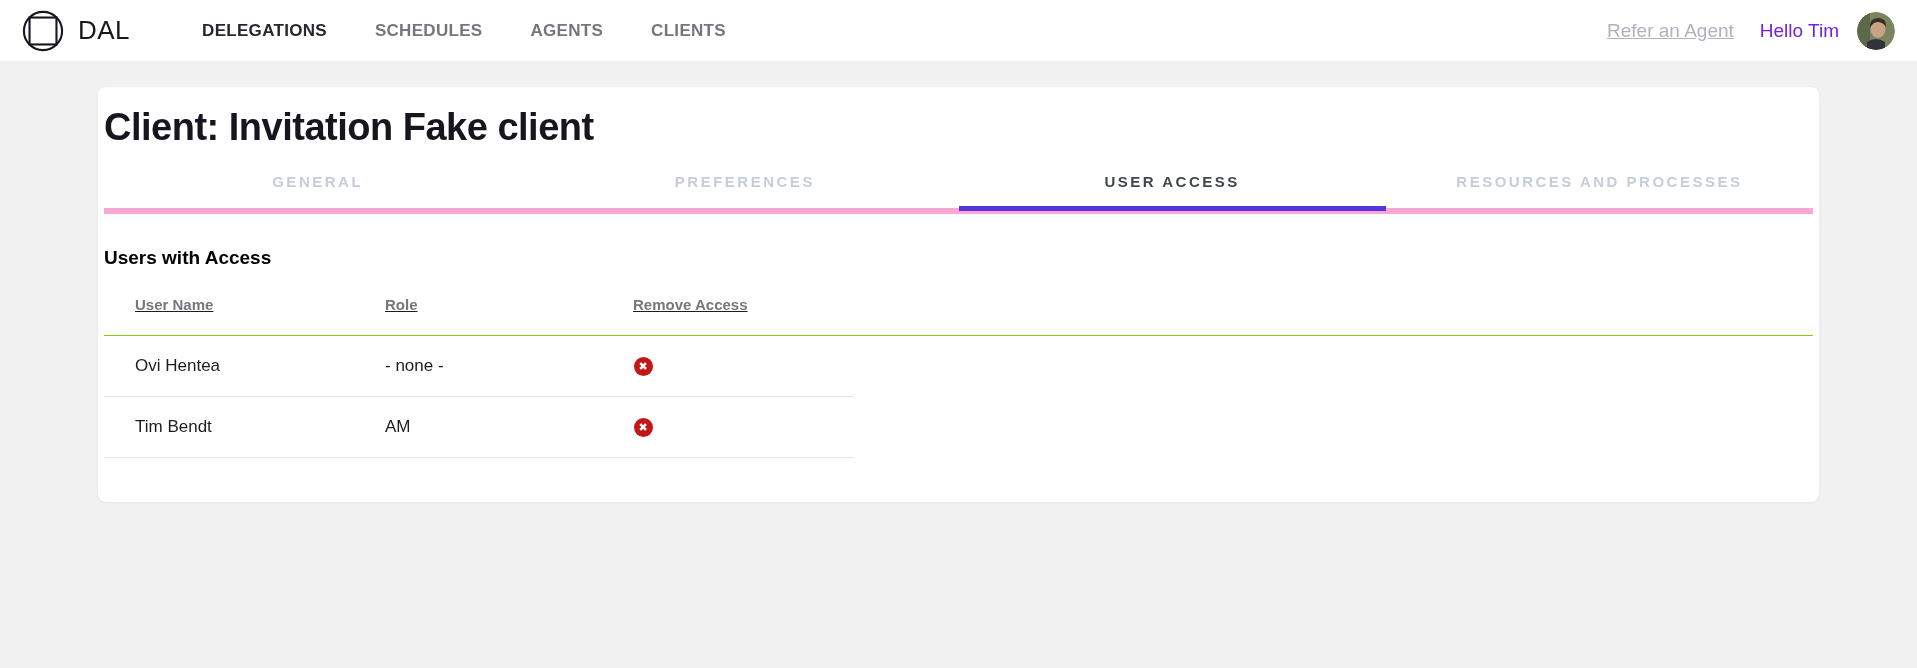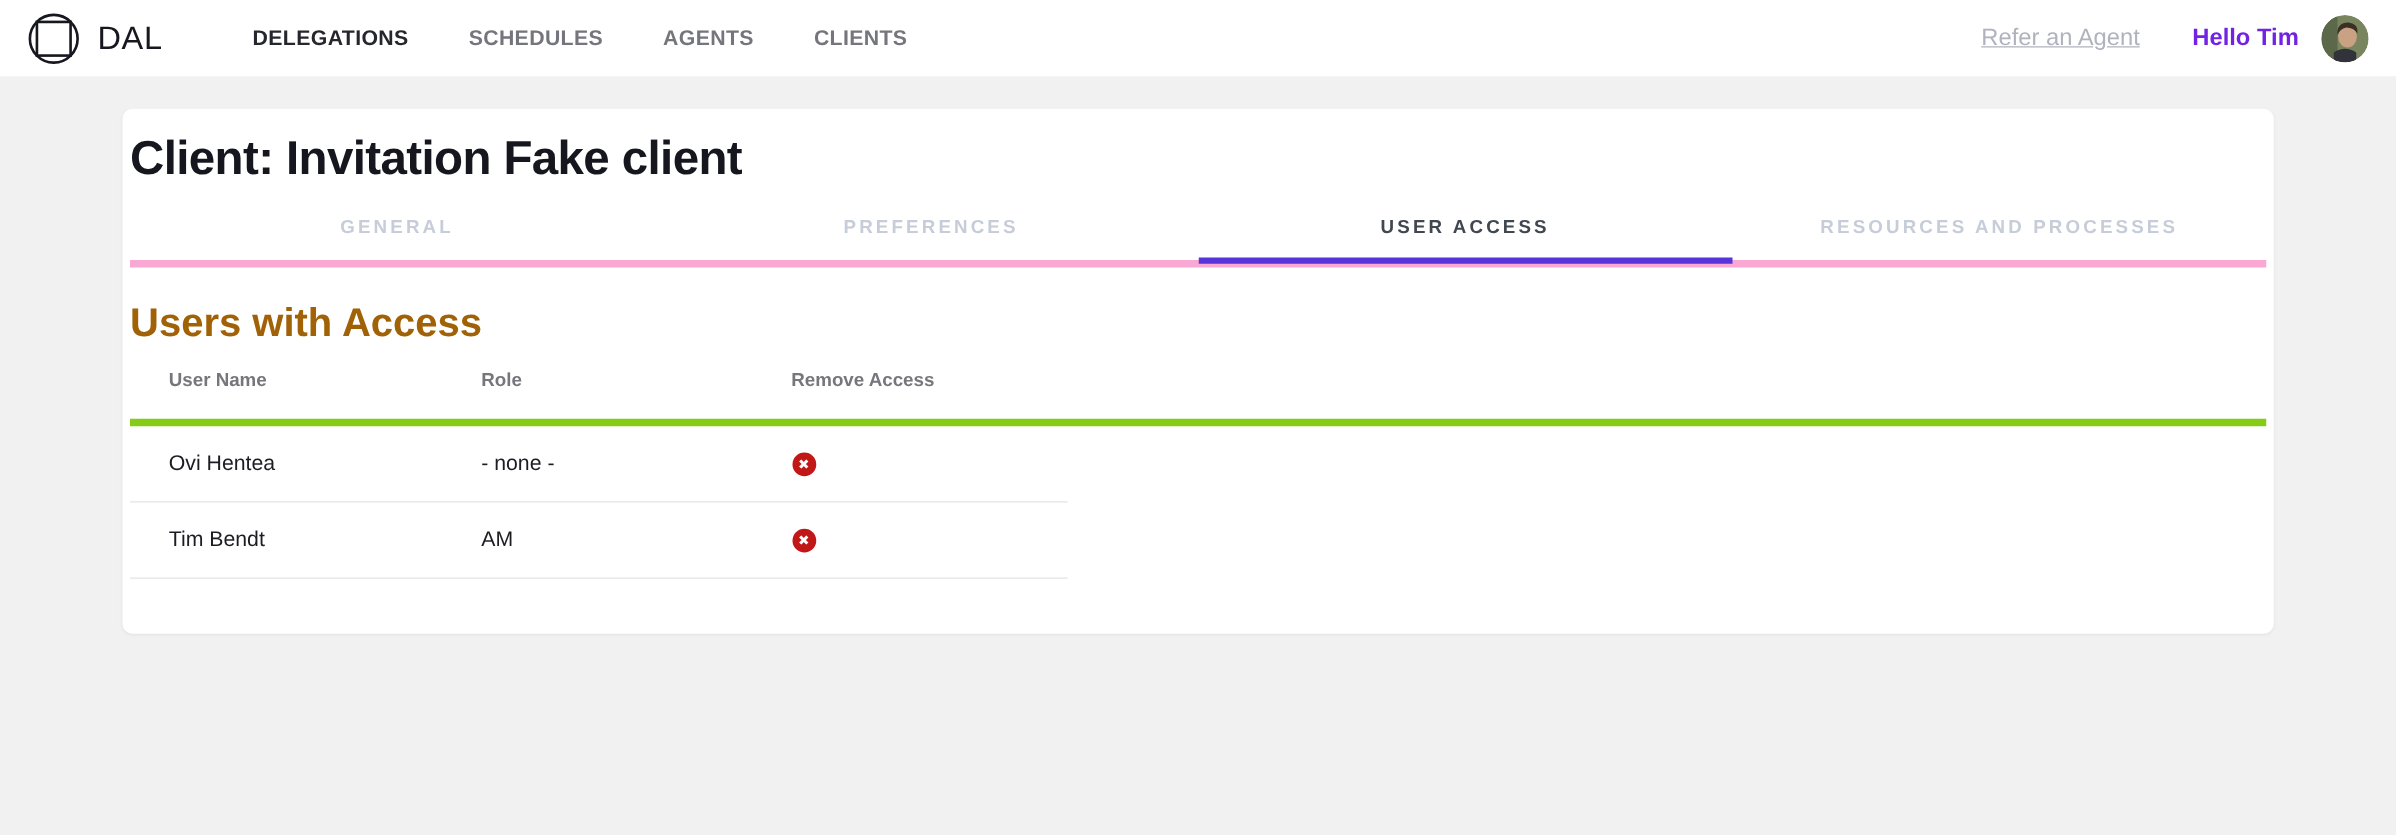--- a/index.html
+++ b/index.html
@@ -59,23 +59,22 @@
     gap:26px;
   }
   .refer-link{
     font-size:19px;
     color:#b0b3bd;
     text-decoration:underline;
     cursor:pointer;
   }
   .greeting{
     font-size:19px;
-    font-weight:700;
+    font-weight:400;
     color:var(--greeting_purple);
-    margin-left:16px;
   }
   .avatar{
     width:38px;height:38px;
     border-radius:50%;
     overflow:hidden;
     display:block;
     cursor:pointer;
     margin-left:-8px;
   }
 
@@ -124,33 +123,34 @@
   .tab.active::after{
     content:"";
     position:absolute;
     left:0;right:0;bottom:-3px;
     height:5px;
     background:var(--accent_purple);
   }
 
   
   .section-title{
-    font-size:32px;
+    font-size:19px;
     font-weight:800;
-    color:#a16207;
+    color:#000000;
     margin-top:26px;
     line-height:36px;
   }
 
   
   .thead{
     display:grid;
     grid-template-columns:250px 248px 1fr;
     padding:20px 0 22px;
-    border-bottom:6px solid #84cc16;
+    border-bottom:1px solid #84cc16;
+    text-decoration:underline;
   }
   .th{
     padding-left:31px;
     font-size:15px;
     font-weight:700;
     color:#76767c;
   }
   .tbody{width:750px;}
   .trow{
     display:grid;

